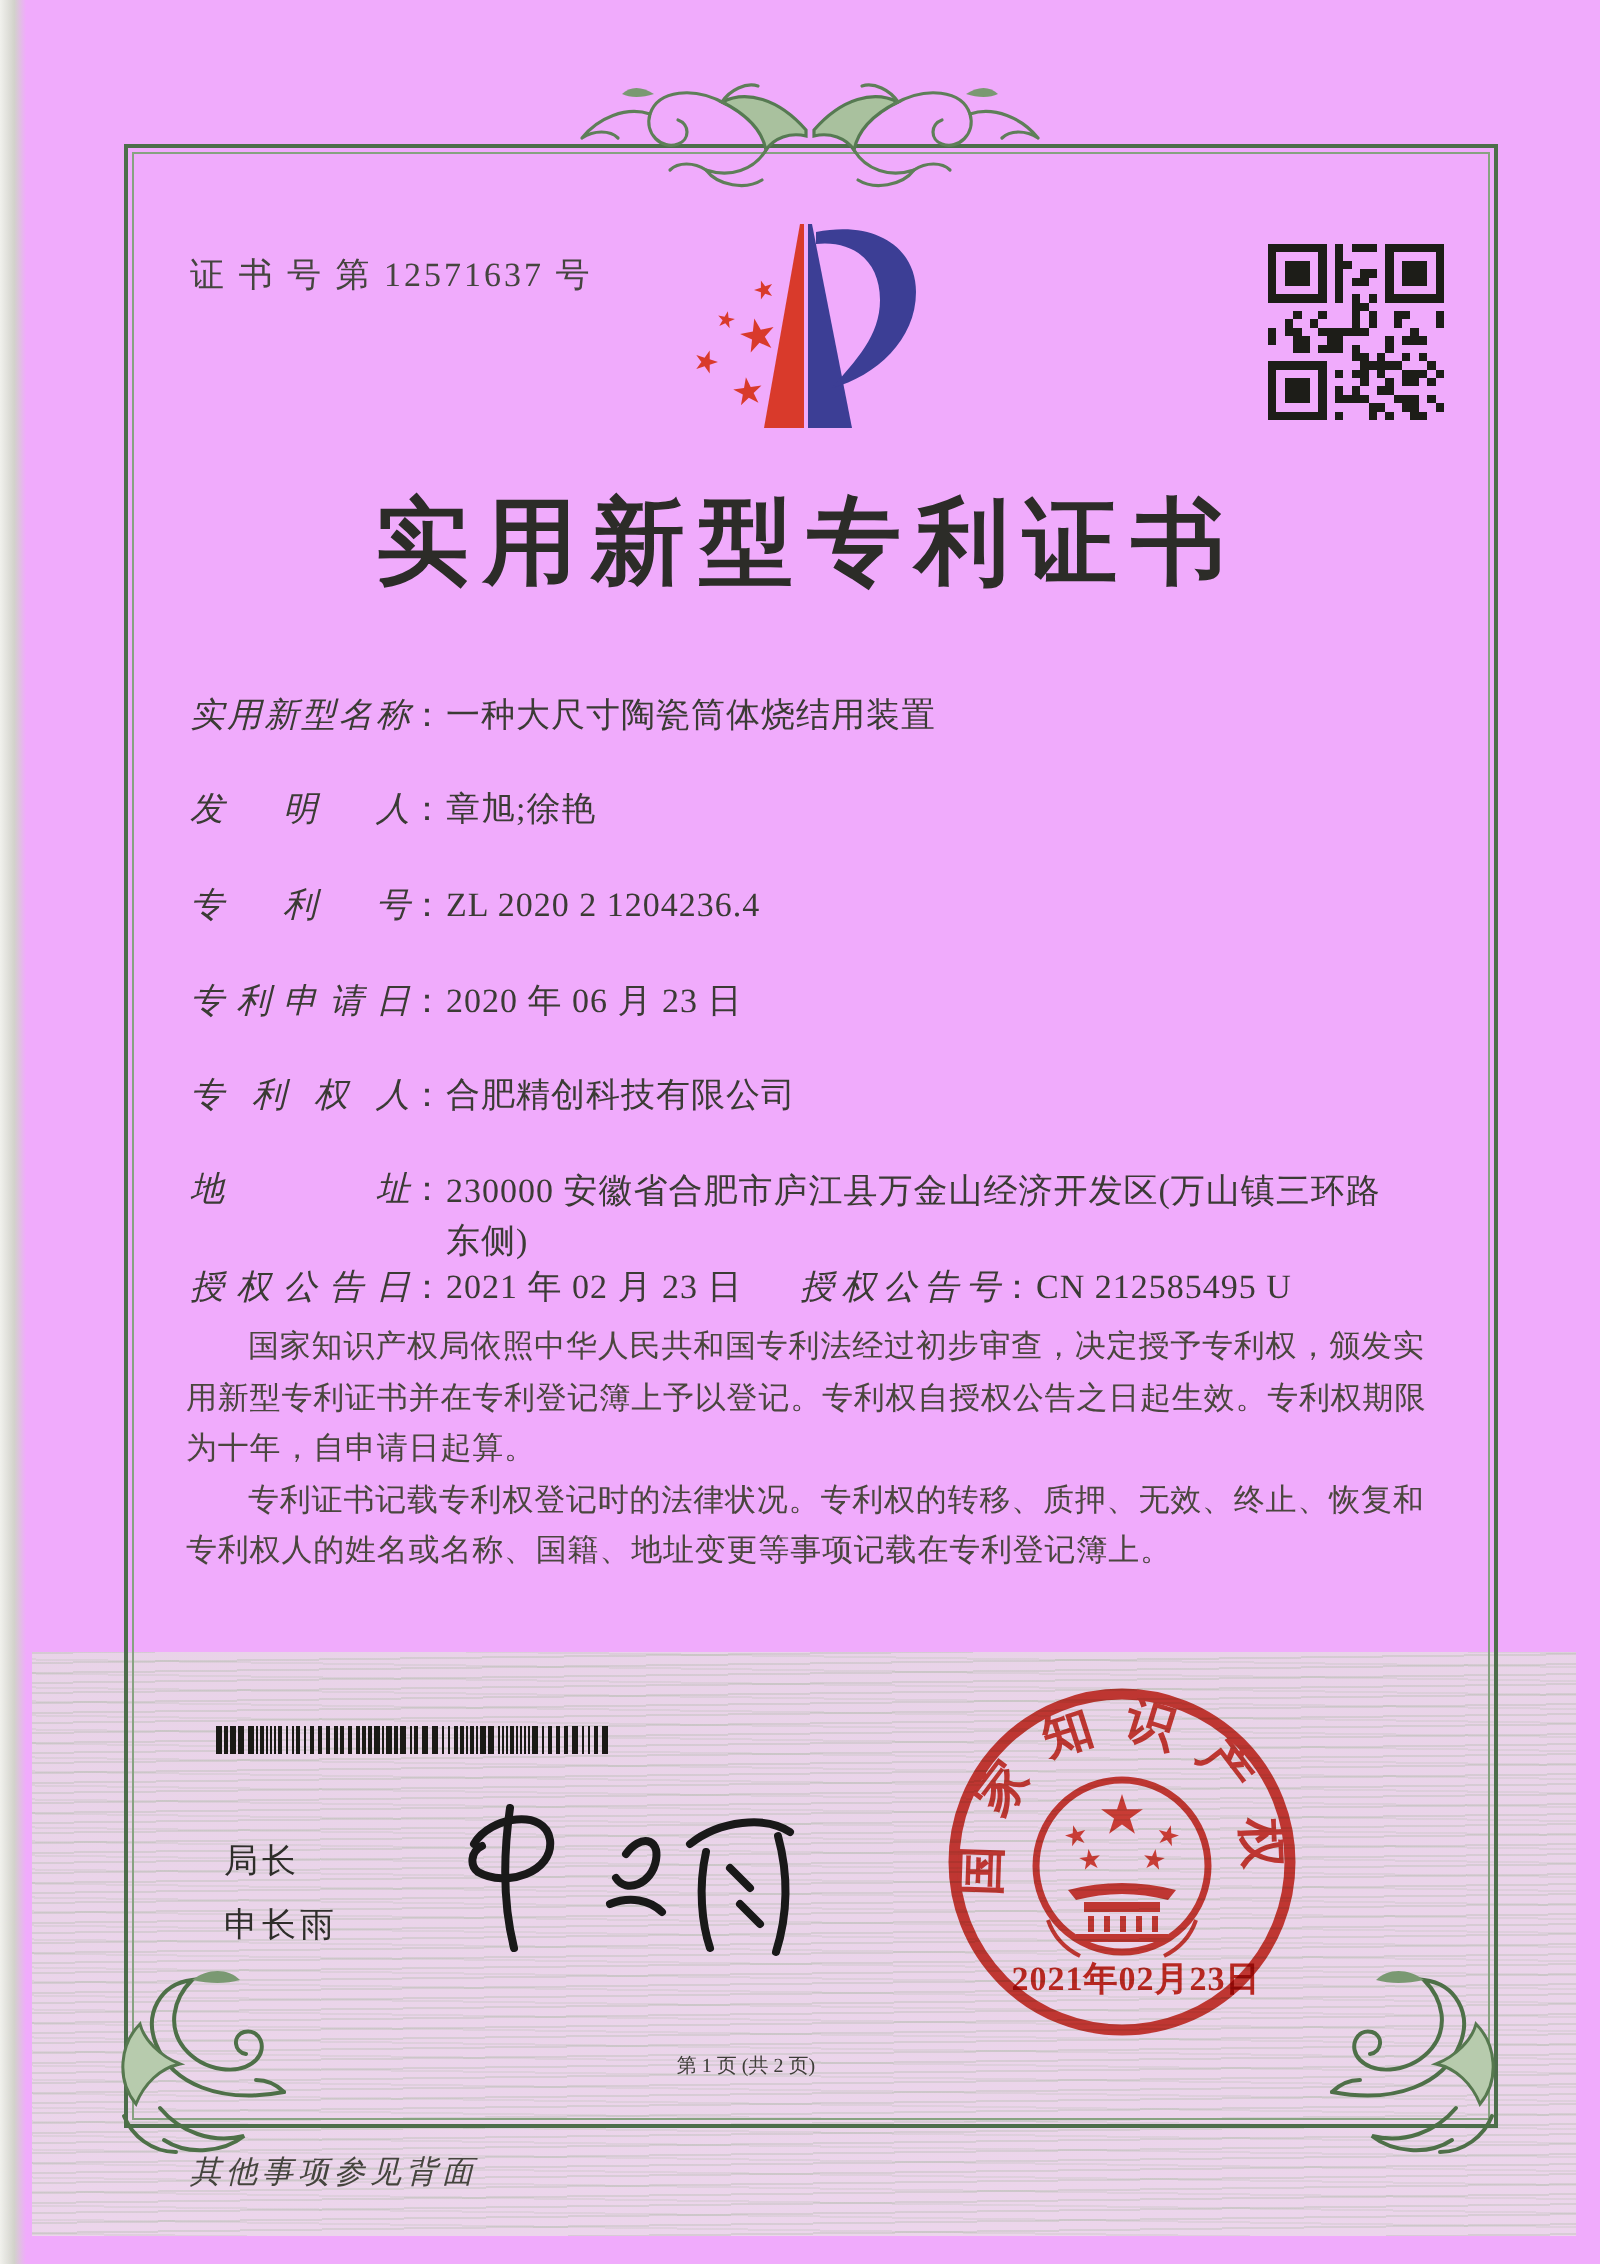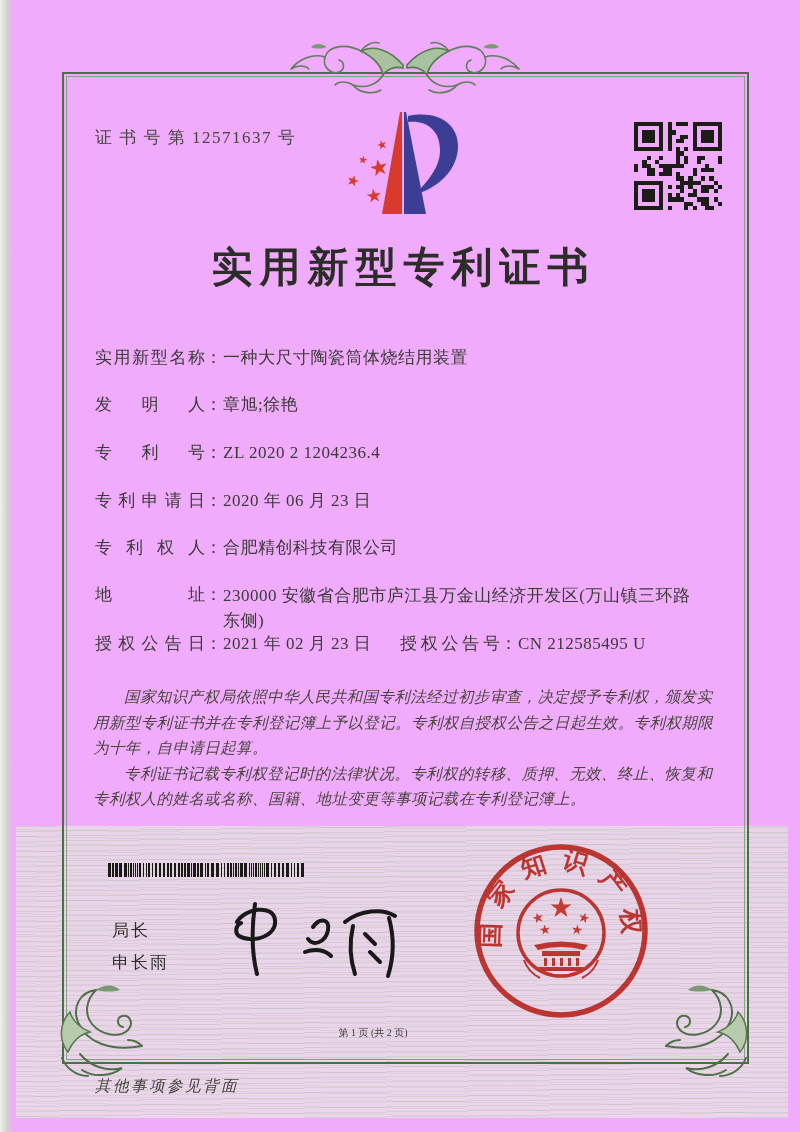--- a/index.html
+++ b/index.html
@@ -13,29 +13,29 @@
           repeating-linear-gradient(180.8deg, rgba(134,168,124,.13) 0 1px, rgba(255,255,255,0) 1px 7px),
           linear-gradient(rgba(228,238,219,.60), rgba(233,241,224,.60));}
   .frame{position:absolute;left:62px;top:72px;width:683px;height:988px;border:2px solid #4d6e4b;z-index:1;}
   .frame::after{content:"";position:absolute;inset:2px;border:1px solid #87a281;}
   .ornament{position:absolute;z-index:2;}
   .cert-no{position:absolute;left:95px;top:126px;font-size:17px;letter-spacing:1.5px;color:#45453f;z-index:3;}
   .logo{position:absolute;left:336px;top:110px;z-index:3;}
   .qr{position:absolute;left:634px;top:122px;width:88px;height:88px;fill:#1d1d18;z-index:3;
       shape-rendering:crispEdges;}
   .title{position:absolute;left:62px;top:240px;width:683px;margin:0;text-align:center;
-      font-size:41px;font-weight:700;letter-spacing:7px;color:#2c2c28;z-index:3;}
+      font-size:47px;font-weight:700;letter-spacing:7px;color:#2c2c28;z-index:3;}
   .frow{position:absolute;left:95px;font-size:17px;line-height:24px;color:#3b3b35;z-index:3;white-space:nowrap;}
-  .flabel{display:inline-block;width:110px;text-align:justify;text-align-last:justify;vertical-align:top;}
+  .flabel{display:inline-block;width:110px;text-align:justify;text-align-last:justify;vertical-align:top;font-style:italic;}
   .fcolon{display:inline-block;vertical-align:top;margin-right:1px;}
   .fvalue{display:inline-block;vertical-align:top;letter-spacing:.5px;}
   .fvalue.wrap{white-space:normal;max-width:478px;line-height:25px;}
   .pair2{position:absolute;left:305px;top:0;white-space:nowrap;}
   .flabel.small{width:100px;}
-  .paras{position:absolute;left:93px;top:684px;width:622px;z-index:3;font-style:italic;color:#4a463e;}
+  .paras{position:absolute;left:93px;top:661px;width:622px;z-index:3;color:#4a463e;}
   .paras p{margin:0;font-size:15.5px;line-height:25.5px;text-indent:2em;letter-spacing:.4px;}
   .barcode{position:absolute;left:108px;top:863px;width:200px;height:14px;fill:#1a1a16;z-index:3;}
   .signer{position:absolute;left:112px;z-index:3;font-size:17px;letter-spacing:2px;color:#2e2e2a;}
   .signature{position:absolute;left:225px;top:892px;z-index:3;}
   .seal{position:absolute;left:468px;top:838px;z-index:4;mix-blend-mode:multiply;opacity:.93;}
   .seal-date{position:absolute;left:488px;top:978px;width:160px;text-align:center;font-size:17px;
       color:#c92f24;letter-spacing:.5px;z-index:5;mix-blend-mode:multiply;font-weight:600;}
   .page-no{position:absolute;left:95px;top:1026px;width:556px;text-align:center;font-size:10px;
       color:#3d3d37;z-index:3;}
   .back-note{position:absolute;left:95px;top:1076px;width:556px;text-align:left;font-size:15.5px;
@@ -438,16 +438,17 @@
         <rect x="76" y="120" width="3" height="8"></rect>
           <rect x="84" y="120" width="3" height="8"></rect>
         <rect x="92" y="120" width="3" height="8"></rect>
           <rect x="100" y="120" width="3" height="8"></rect>
         <rect x="108" y="120" width="3" height="8"></rect>
         <rect x="70" y="129" width="46" height="4"></rect>
       </g>
       <path d="M56,122 Q60,134 72,140 M130,122 Q126,134 114,140" stroke="#cd3226" stroke-width="2" fill="none"></path>
     </g>
   </svg>
+  <div class="seal-date">2021年02月23日</div>
 
   <div class="page-no">第 1 页 (共 2 页)</div>
   <div class="back-note">其他事项参见背面</div>
 </div>
 
 </body></html>

